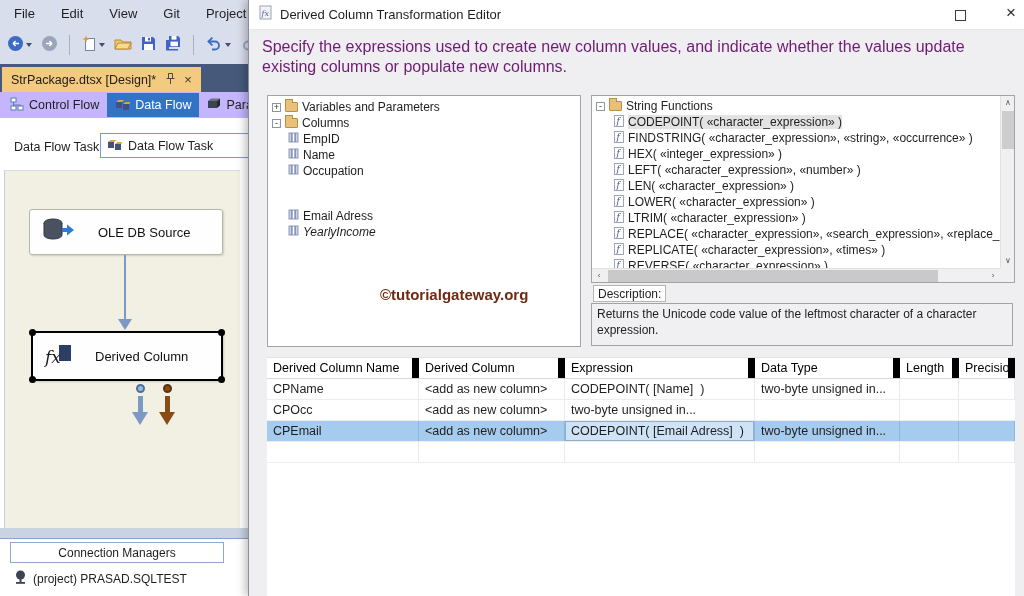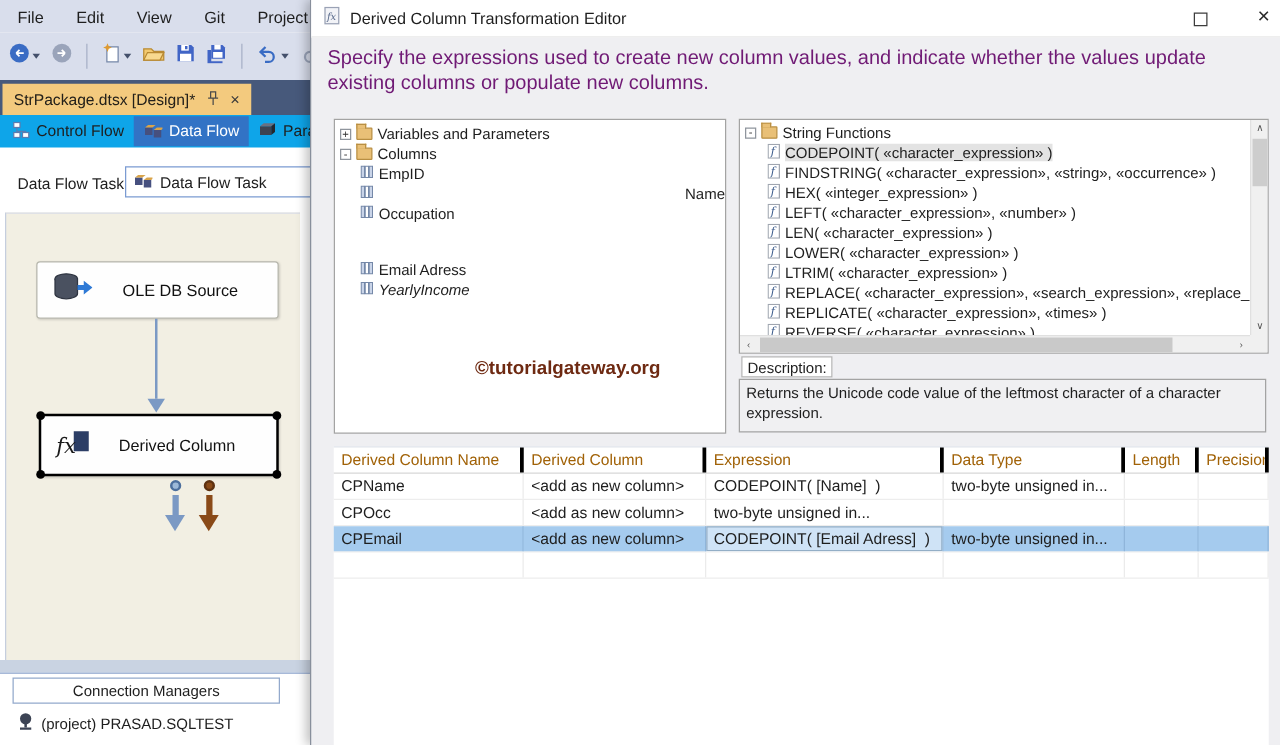--- a/index.html
+++ b/index.html
@@ -11,21 +11,21 @@
   .menu-item{cursor:default}
   .toolbar{position:absolute;left:0;top:26px;width:1024px;height:38px;background:#d9deec;display:flex;align-items:center;gap:5px;padding-left:5px}
   .tbtn{display:flex;align-items:center;gap:2px;padding:2px}
   .tsep{width:1px;height:20px;background:#a7b0c6;margin:0 4px}
   .caret{width:0;height:0;border-left:3px solid transparent;border-right:3px solid transparent;border-top:4px solid #44506b}
 
   .tabstrip{position:absolute;left:0;top:64px;width:1024px;height:28px;background:#47597b}
   .doc-tab{position:absolute;left:2px;top:3px;height:25px;background:#f3ca7e;display:flex;align-items:center;padding:0 9px;font-size:12.5px;color:#23201a;gap:9px}
   .doc-close{font-size:13px;color:#3a3a3a;line-height:12px}
 
-  .viewtabs{position:absolute;left:0;top:92px;width:420px;height:26px;background:#0ea5e9;display:flex;align-items:center;padding-left:2px}
+  .viewtabs{position:absolute;left:0;top:92px;width:420px;height:26px;background:#c4b5fd;display:flex;align-items:center;padding-left:2px}
   .view-tab{display:flex;align-items:center;height:24px;padding:0 8px;font-size:12.5px;color:#1e1e1e;gap:5px;white-space:nowrap}
   .view-tab.selected{background:#3273c5;color:#fff}
 
   .task-label{position:absolute;left:14px;top:140px;font-size:12.5px;color:#1e1e1e}
   .task-combo{position:absolute;left:100px;top:133px;width:172px;height:25px;background:#fff;border:1px solid #7b9bd2;display:flex;align-items:center;gap:6px;padding-left:6px;font-size:12.5px;color:#1e1e1e}
 
   .surface{position:absolute;left:4px;top:170px;width:236px;height:358px;background:#f2efe3;border-left:1px solid #c5cede;border-top:1px solid #d9dde8}
   .node{position:absolute;background:#fefefe;display:flex;align-items:center;box-shadow:1px 1px 2px rgba(0,0,0,.15)}
   #node-ole{left:24px;top:38px;width:194px;height:46px;border:1px solid #b7b7ad;border-radius:3px}
   #node-dc{left:26px;top:160px;width:192px;height:50px;border:2px solid #000;border-radius:2px}
@@ -75,21 +75,21 @@
   .hthumb{position:absolute;left:16px;top:1px;width:330px;height:12px;background:#c9c9c9}
   .scorner{position:absolute;right:0;bottom:0;width:14px;height:14px;background:#f0f0f0}
 
   .desc-label{position:absolute;left:344px;top:285px;background:#fff;border:1px solid #b5b5b5;font-size:12px;padding:0 4px;height:17px;line-height:16px;color:#1e1e1e}
   .desc-box{position:absolute;left:342px;top:303px;width:422px;height:43px;border:1px solid #a3a3a3;background:#f0f0f2;font-size:12px;color:#1e1e1e;padding:3px 5px;line-height:15.5px}
 
   .grid{position:absolute;left:18px;top:357px;width:748px;height:239px;background:#fff;border-top:1px solid #dfe3ea}
   .grid-row{display:flex;height:21px;border-bottom:1px solid #ededed}
   .grid-row.grid-head{border-bottom:1px solid #d8d8d8}
   .gcell{flex:none;padding:0 6px;font-size:12.5px;color:#1e1e1e;line-height:20px;border-right:1px solid #ebebeb;white-space:pre;overflow:hidden}
-  .hcell{color:#a16207;border-right:3px solid #000000}
+  .hcell{color:#000000;border-right:7px solid #000000}
   .gcell:nth-child(1){width:152px}.gcell:nth-child(2){width:146px}.gcell:nth-child(3){width:190px}
   .gcell:nth-child(4){width:145px}.gcell:nth-child(5){width:59px}.gcell:nth-child(6){width:56px}
   .grid-row.selected .gcell{background:#a5cbee;border-right-color:#8fb5da}
   .grid-row.selected .focus-cell{background:#cfe3f6;box-shadow:inset 0 0 0 1px #93aec6}
 </style>
 </head>
 <body>
 
 <div class="menubar" id="menu-bar">
     <span class="menu-item">File</span>
@@ -268,21 +268,21 @@
 
   <div class="panel" id="tree-panel">
     <div class="tree-content" id="tree-content">
         <div class="tree-row" style="padding-left: 4px;"><span class="expander">+</span><span class="folder-icon"></span><span class="tree-label">Variables and Parameters</span></div>
         <div class="tree-row" style="padding-left: 4px;"><span class="expander">-</span><span class="folder-icon"></span><span class="tree-label">Columns</span></div>
         <div class="tree-row" style="padding-left: 20px;"><span><svg width="11" height="11">
               <rect x="1" y="1" width="2.6" height="9" fill="#c9d4e8" stroke="#7588a8" stroke-width=".8"></rect>
               <rect x="4.2" y="1" width="2.6" height="9" fill="#fff" stroke="#7588a8" stroke-width=".8"></rect>
               <rect x="7.4" y="1" width="2.6" height="9" fill="#c9d4e8" stroke="#7588a8" stroke-width=".8"></rect>
             </svg></span><span class="tree-label">EmpID</span></div>
-        <div class="tree-row" style="padding-left: 20px; justify-content: space-between;"><span><svg width="11" height="11">
+        <div class="tree-row" style="padding-left: 20px;"><span><svg width="11" height="11">
               <rect x="1" y="1" width="2.6" height="9" fill="#c9d4e8" stroke="#7588a8" stroke-width=".8"></rect>
               <rect x="4.2" y="1" width="2.6" height="9" fill="#fff" stroke="#7588a8" stroke-width=".8"></rect>
               <rect x="7.4" y="1" width="2.6" height="9" fill="#c9d4e8" stroke="#7588a8" stroke-width=".8"></rect>
             </svg></span><span class="tree-label">Name</span></div>
         <div class="tree-row" style="padding-left: 20px;"><span><svg width="11" height="11">
               <rect x="1" y="1" width="2.6" height="9" fill="#c9d4e8" stroke="#7588a8" stroke-width=".8"></rect>
               <rect x="4.2" y="1" width="2.6" height="9" fill="#fff" stroke="#7588a8" stroke-width=".8"></rect>
               <rect x="7.4" y="1" width="2.6" height="9" fill="#c9d4e8" stroke="#7588a8" stroke-width=".8"></rect>
             </svg></span><span class="tree-label">Occupation</span></div>
         <div class="tree-row" style="padding-left: 20px; margin-top: 29px;"><span><svg width="11" height="11">

